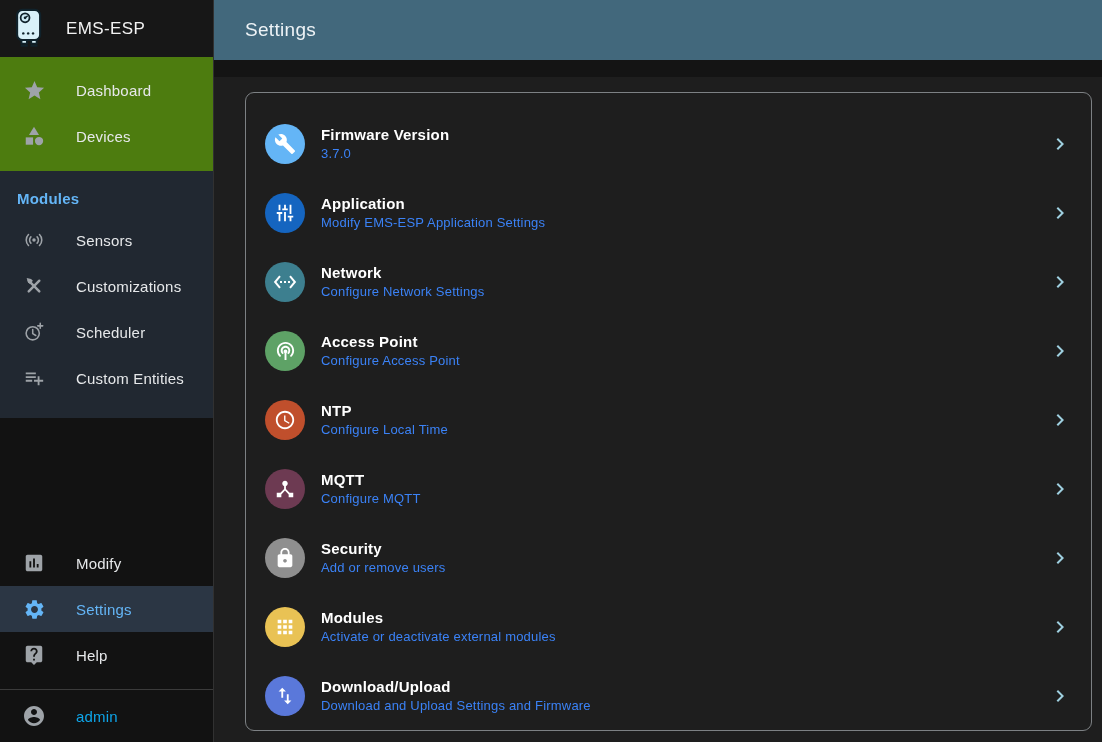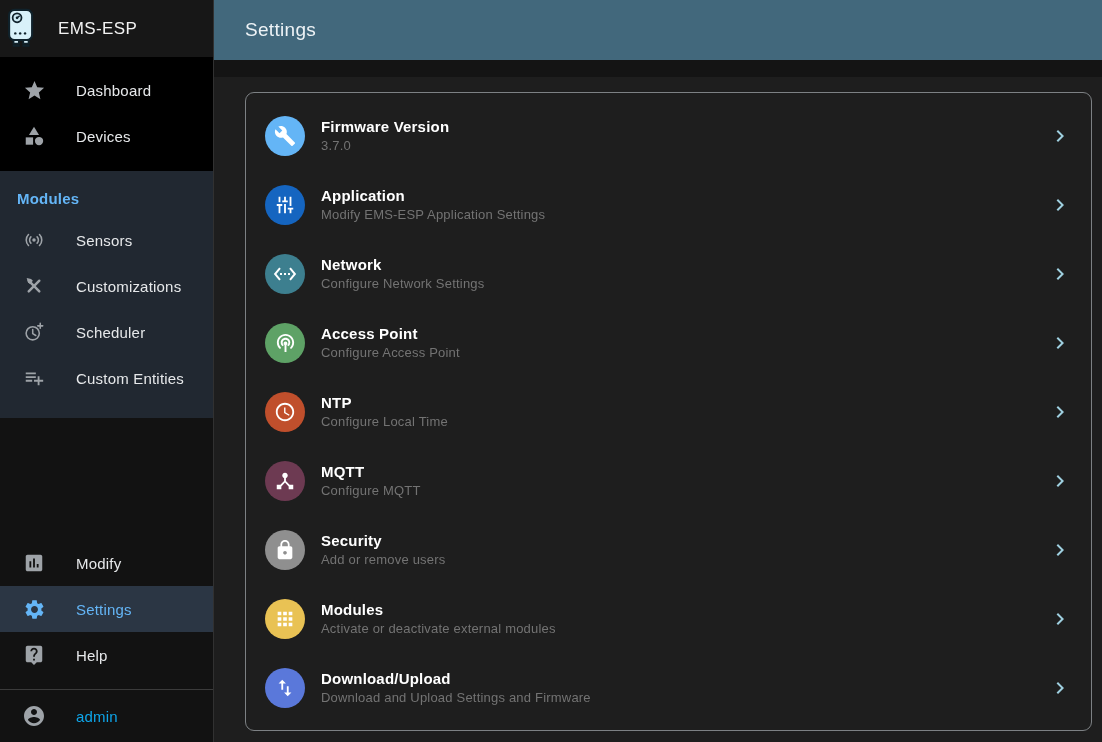--- a/index.html
+++ b/index.html
@@ -13,25 +13,25 @@
   .root { display:flex; width:1102px; height:742px; }
 
   
   .sidebar {
     width:214px; min-width:214px; height:100%;
     background:#121212; border-right:1px solid #313131;
     display:flex; flex-direction:column;
   }
   .logo {
     height:57px; background:#171717;
-    display:flex; align-items:center; padding-left:2px; gap:17px;
+    display:flex; align-items:center; padding-left:10px; gap:17px;
   }
   .logo-title { color:#f2f2f2; font-size:17px; font-weight:500; letter-spacing:.4px; }
 
-  .nav-top { background:#000000; padding:10px 0 12px; }
+  .nav-top { background:#4d7c0f; padding:10px 0 12px; }
   .srow { height:46px; display:flex; align-items:center; cursor:pointer; }
   .sicon { width:24px; height:24px; margin-left:22px; display:flex; align-items:center; justify-content:center; color:#9ea3a8; flex-shrink:0; }
   .slabel { margin-left:30px; color:#e6e8ea; font-size:15px; font-weight:500; letter-spacing:.2px; }
 
   .modules { background:#212831; padding:8px 0 17px; }
   .modules-head { height:38px; display:flex; align-items:center; padding-left:17px; font-size:15px; font-weight:700; letter-spacing:.2px; }
 
   .spacer { flex:1; }
 
   .active-row { background:#2b3644; }
@@ -44,30 +44,30 @@
   
   main { flex:1; display:flex; flex-direction:column; min-width:0; }
   .appbar { height:60px; display:flex; align-items:center; padding-left:31px; }
   .appbar-title { color:#eef3f6; font-size:19px; font-weight:500; letter-spacing:.3px; }
   .strip { height:17px; background:#141414; }
   .content { flex:1; padding:15px 0 0 31px; }
 
   .card {
     width:847px; height:639px;
     border:1px solid #7d8184; border-radius:9px;
-    padding:8px 0;
+    padding:16px 0;
   }
   .item { height:69px; display:flex; align-items:center; padding:0 19px; cursor:pointer; }
   .circle {
     width:40px; height:40px; border-radius:50%; flex-shrink:0;
     display:flex; align-items:center; justify-content:center; color:#ffffff;
   }
   .texts { margin-left:16px; flex:1; min-width:0; }
   .title { color:#ffffff; font-size:15px; font-weight:600; letter-spacing:.2px; }
-  .subtitle { margin-top:3px; color:#737373; font-size:13px; letter-spacing:.2px; }
+  .subtitle { margin-top:3px; color:#3b82f6; font-size:13px; letter-spacing:.2px; }
   .chev { width:24px; height:24px; display:flex; align-items:center; justify-content:center; }
   svg { display:block; }
 </style>
 </head>
 <body>
 
 <div class="root">
 
   <aside class="sidebar">
 

